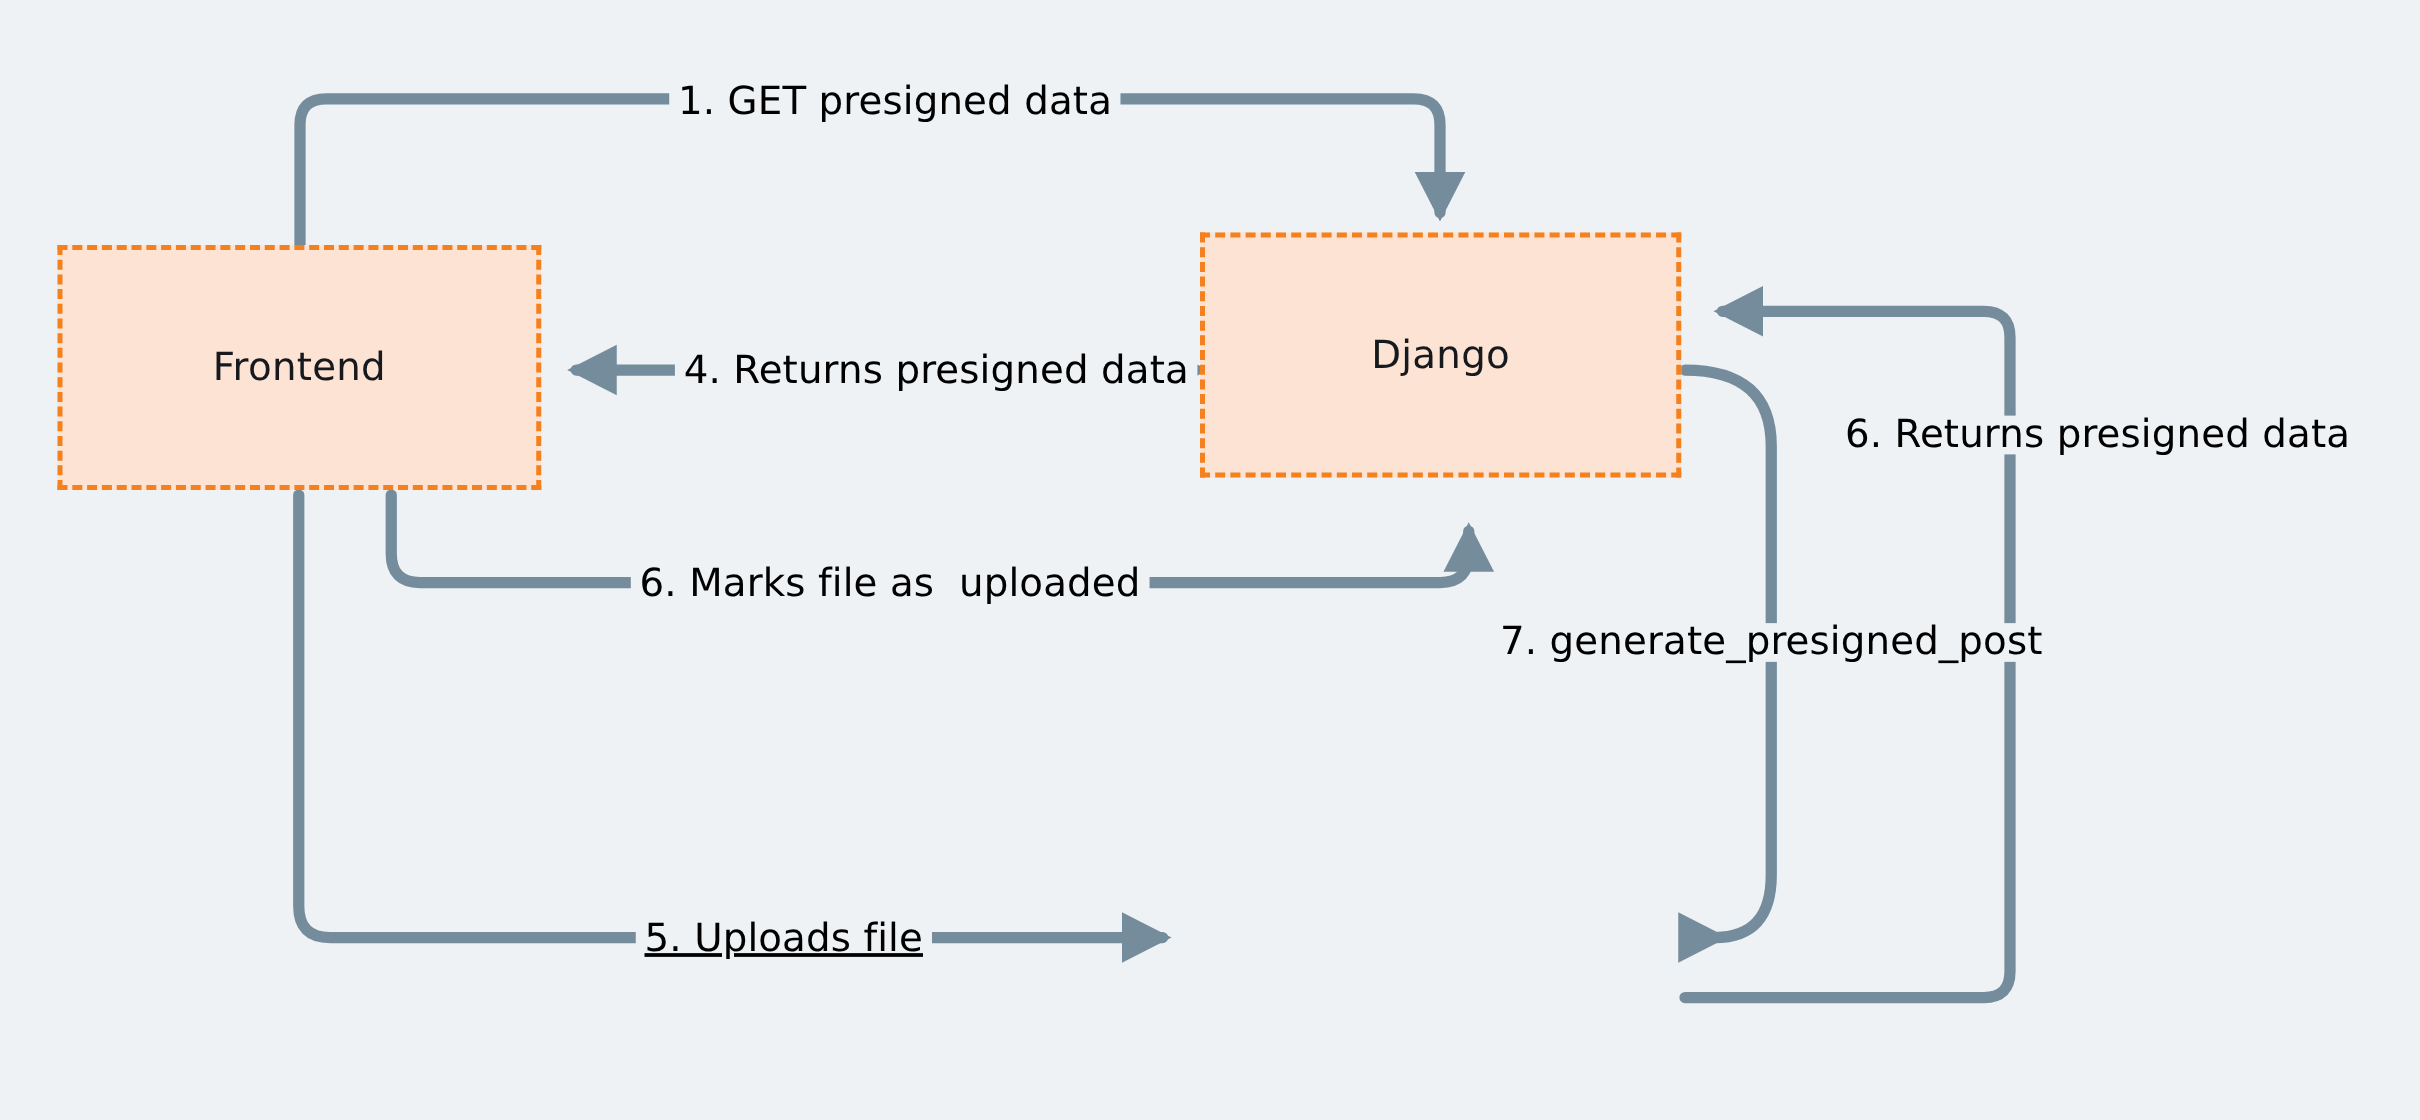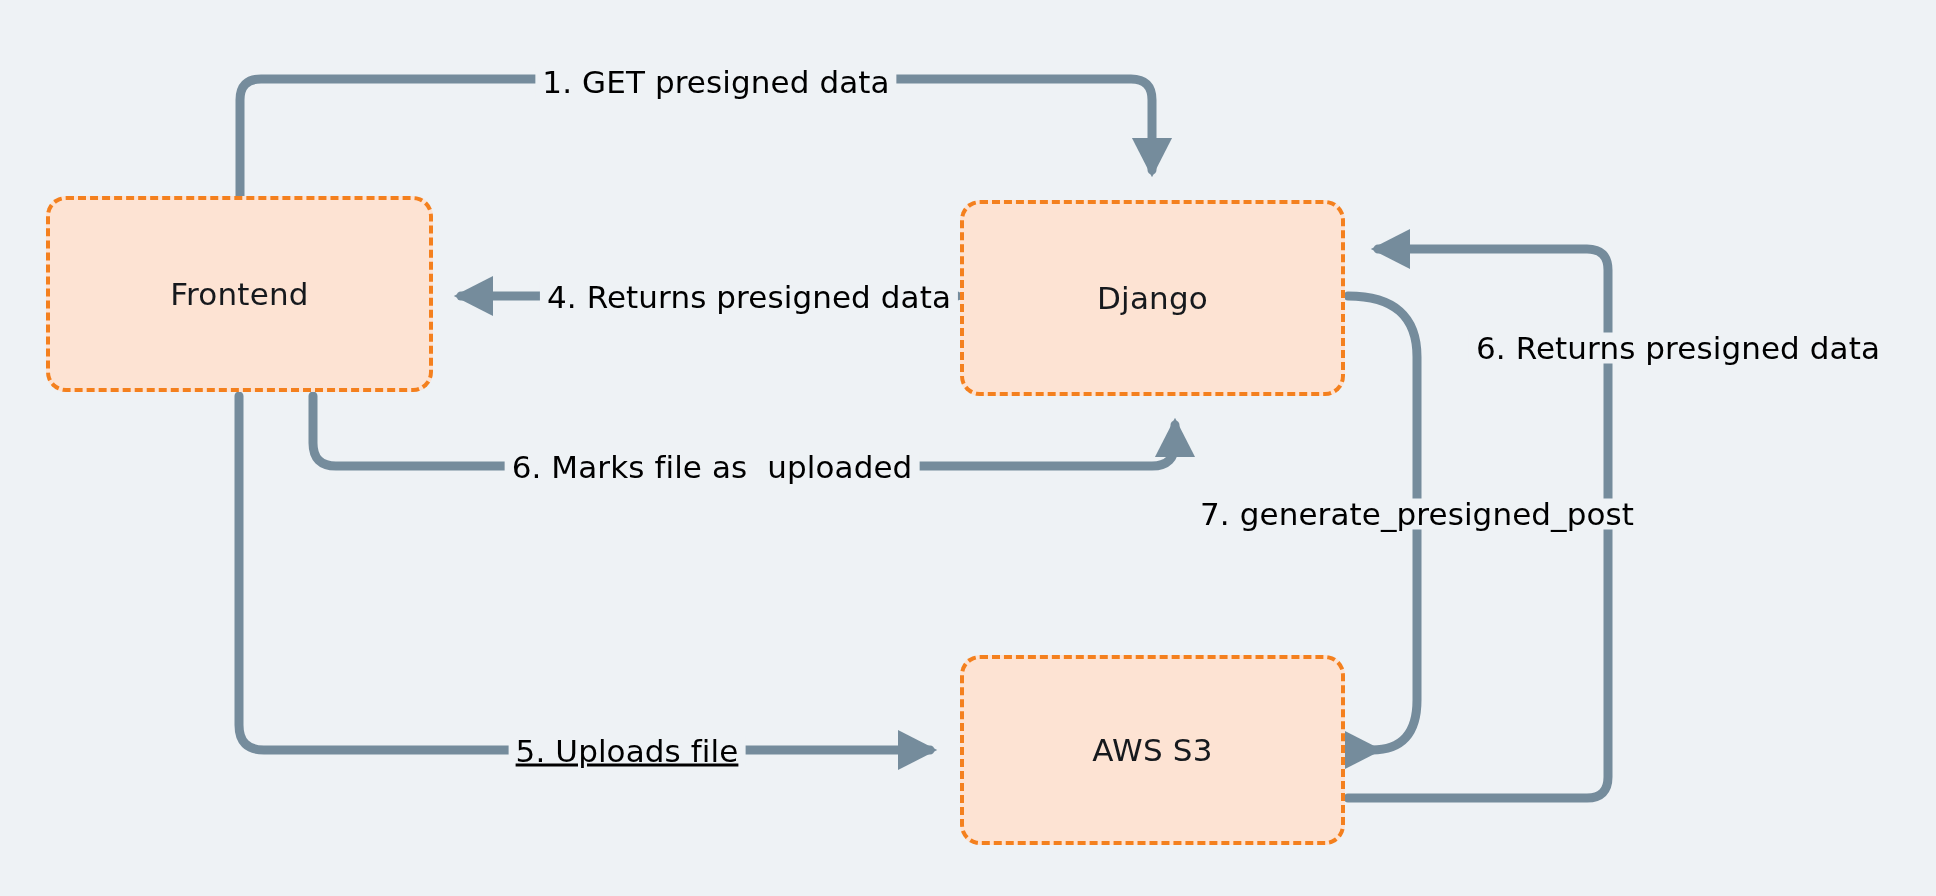--- a/index.html
+++ b/index.html
@@ -25,21 +25,21 @@
     left: 0;
     top: 0;
     width: 1936px;
     height: 896px;
   }
   .node {
     position: absolute;
     box-sizing: border-box;
     background: #fde3d3;
     border: 4px dashed #f4801e;
-    border-radius: 20px;
+    border-radius: 0;
     display: flex;
     align-items: center;
     justify-content: center;
   }
   .node-label {
     font-size: 31px;
     color: #16191d;
     letter-spacing: 0.2px;
     line-height: 1;
     white-space: nowrap;
@@ -81,27 +81,24 @@
       <path d="M239,396 L239,725 Q239,750 264,750 L930,750" marker-end="url(#arrowhead)"></path>
 
       <path d="M313,396 L313,443 Q313,466 336,466 L1152,466 Q1175,466 1175,443 L1175,425" marker-end="url(#arrowhead)"></path>
     </g>
   </svg>
 
   <div class="node" style="left:46px; top:196px; width:387px; height:196px;">
     <span class="node-label">Frontend</span>
   </div>
 
-  <div class="node" style="left:960px; top:200px; width:385px; height:196px;">
+  <div class="node" style="left:960px; top:186px; width:385px; height:196px;">
     <span class="node-label">Django</span>
   </div>
 
-  <div class="node" style="left:960px; top:655px; width:385px; height:190px;">
-    <span class="node-label">AWS S3</span>
-  </div>
 
   <div class="edge-label" style="left:716px; top:82px;">1. GET presigned data</div>
 
   <div class="edge-label" style="left:1417px; top:514px;">7. generate_presigned_post</div>
 
   <div class="edge-label" style="left:1678px; top:348px;">6. Returns presigned data</div>
 
   <div class="edge-label" style="left:712px; top:297px;margin-left:37px;">4. Returns presigned data</div>
 
   <div class="edge-label" style="left:627px; top:751px;text-decoration:underline;">5. Uploads file</div>

